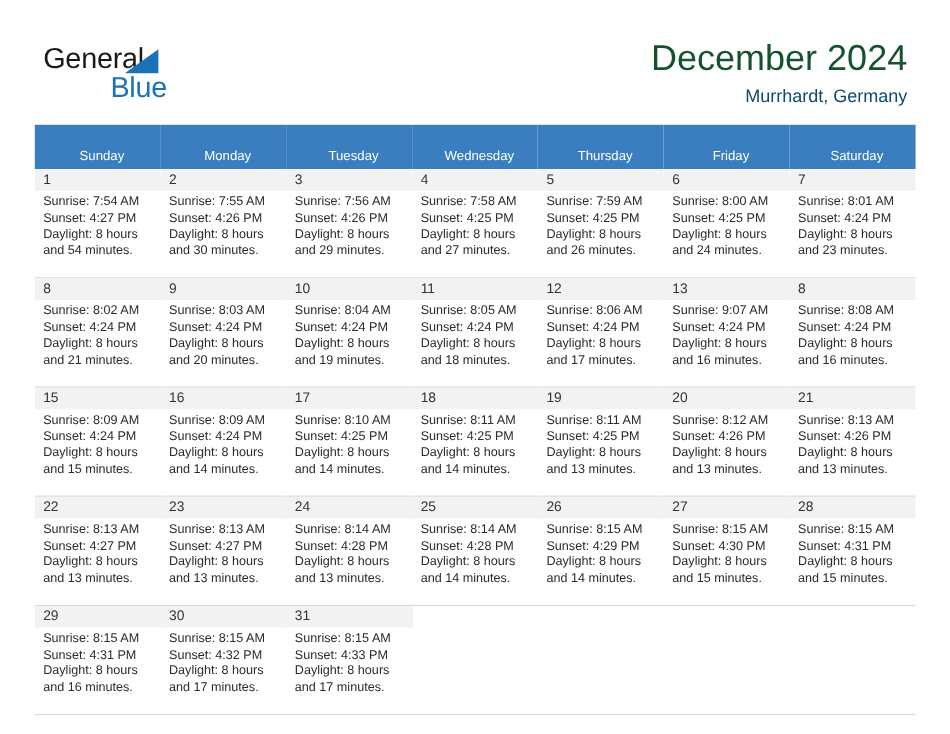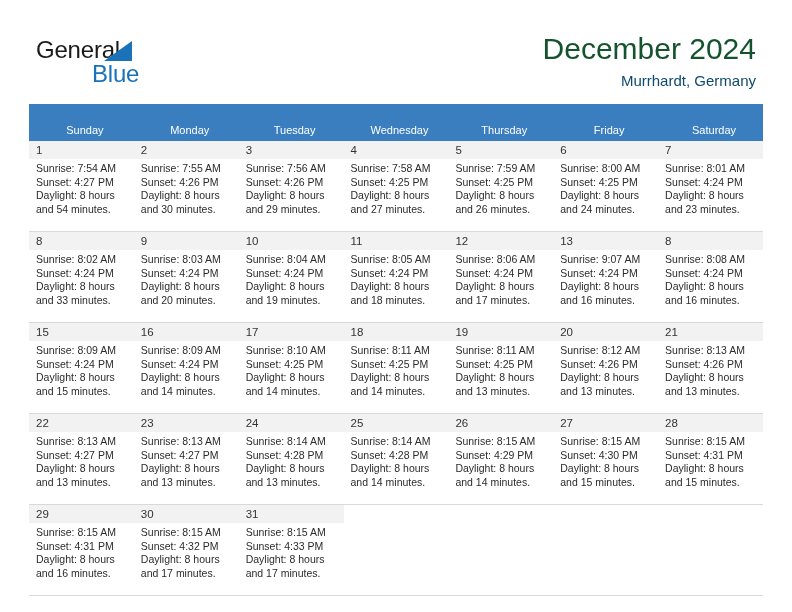--- a/index.html
+++ b/index.html
@@ -260,21 +260,21 @@
           </td>
         </tr>
         <tr class="week-row">
           <td>
             <div class="cell-inner">
               <span class="daynum">8</span>
               <div class="info">
                 <div>Sunrise: 8:02 AM</div>
                 <div>Sunset: 4:24 PM</div>
                 <div>Daylight: 8 hours</div>
-                <div>and 33 minutes.</div>
+                <div>and 21 minutes.</div>
               </div>
             </div>
           </td>
           <td>
             <div class="cell-inner">
               <span class="daynum">9</span>
               <div class="info">
                 <div>Sunrise: 8:03 AM</div>
                 <div>Sunset: 4:24 PM</div>
                 <div>Daylight: 8 hours</div>

